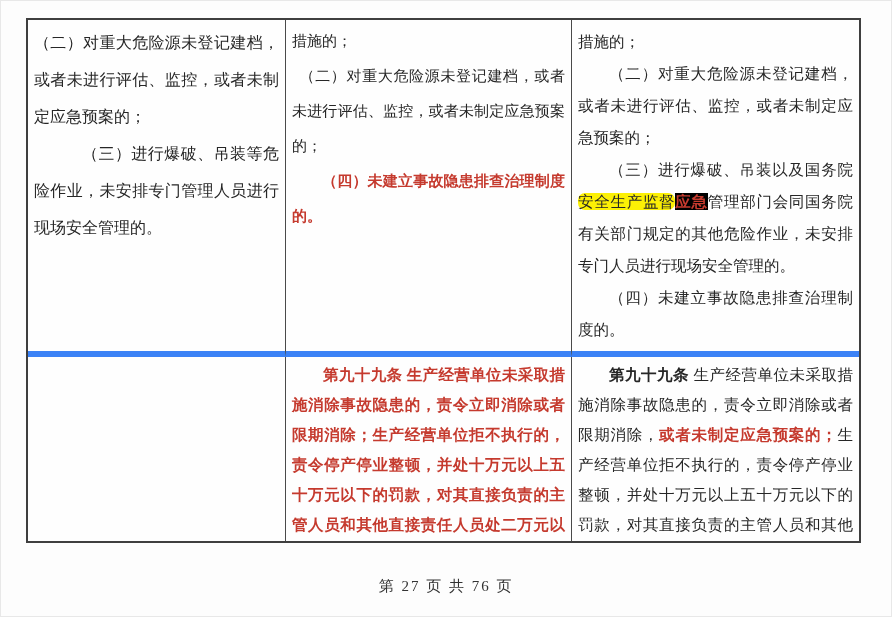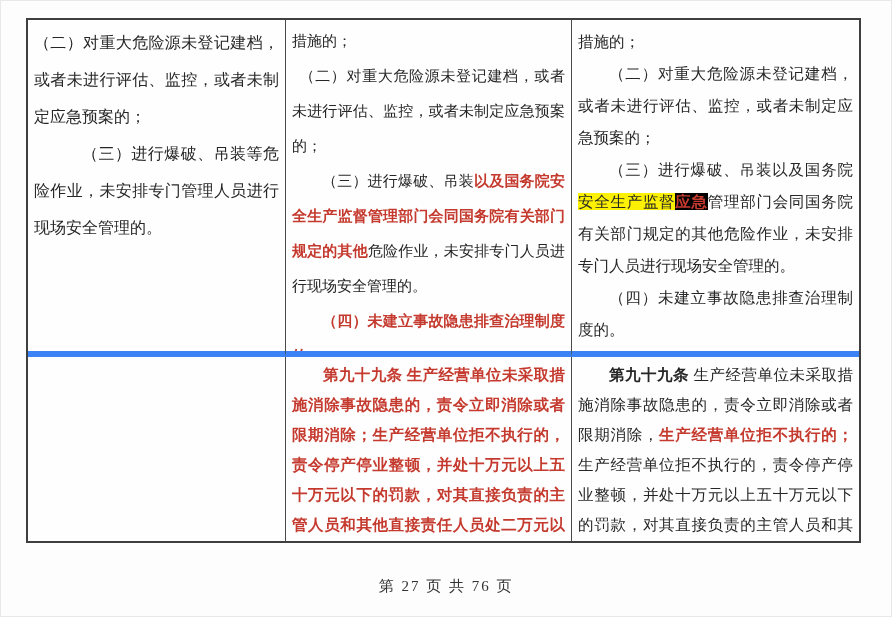--- a/index.html
+++ b/index.html
@@ -38,21 +38,21 @@
     margin: 0;
   }
   .r1c1 { font-size: 16px;   line-height: 37px; }
   .r1c2 { font-size: 15px;   line-height: 35px; }
   .r1c3 { font-size: 15.5px; line-height: 32px; padding-top: 6px; }
   .r2c1 { }
   .r2c2 { font-size: 15.5px; line-height: 30px; padding-top: 3px; }
   .r2c3 { font-size: 15.5px; line-height: 30px; padding-top: 3px; }
   .seg-black    { color: #262626; }
   .seg-red      { color: #c53a2e; font-weight: bold; }
-  .seg-hl-black { color: #262626; background: #fcf005; }
+  .seg-hl-black { color: #262626; background: #fcf005; border-radius: 7px; }
   .seg-hl-red   { color: #c53a2e; font-weight: bold; background: #000000; }
   .seg-bold-black { color: #262626; font-weight: bold; }
   .page-footer {
     position: absolute;
     left: 0;
     top: 576px;
     width: 100%;
     text-align: center;
     font-size: 15px;
     letter-spacing: 2px;
@@ -65,33 +65,32 @@
 <div class="page">
 
   <div class="law-table">
     <div class="cell row1 r1c1">
         <p class="para" style="text-indent: 0em;"><span class="seg-black">（二）对重大危险源未登记建档，或者未进行评估、监控，或者未制定应急预案的；</span></p>
         <p class="para" style="text-indent: 3em;"><span class="seg-black">（三）进行爆破、吊装等危险作业，未安排专门管理人员进行现场安全管理的。</span></p>
       </div>
     <div class="cell row1 r1c2">
         <p class="para" style="text-indent: 0em;"><span class="seg-black">措施的；</span></p>
         <p class="para" style="text-indent: 0.5em;"><span class="seg-black">（二）对重大危险源未登记建档，或者未进行评估、监控，或者未制定应急预案的；</span></p>
-        <p class="para" style="text-indent: 2em;"><span class="seg-black">（三）进行爆破、吊装</span><span class="seg-red">以及国务院安全生产监督管理部门会同国务院有关部门规定的其他</span><span class="seg-black">危险作业，未安排专门人员进行现场安全管理的。</span></p>
         <p class="para" style="text-indent: 2em;"><span class="seg-red">（四）未建立事故隐患排查治理制度的。</span></p>
       </div>
     <div class="cell row1 r1c3 last-col">
         <p class="para" style="text-indent: 0em;"><span class="seg-black">措施的；</span></p>
         <p class="para" style="text-indent: 2em;"><span class="seg-black">（二）对重大危险源未登记建档，或者未进行评估、监控，或者未制定应急预案的；</span></p>
         <p class="para" style="text-indent: 2em;"><span class="seg-black">（三）进行爆破、吊装以及国务院</span><span class="seg-hl-black">安全生产监督</span><span class="seg-hl-red">应急</span><span class="seg-black">管理部门会同国务院有关部门规定的其他危险作业，未安排专门人员进行现场安全管理的。</span></p>
         <p class="para" style="text-indent: 2em;"><span class="seg-black">（四）未建立事故隐患排查治理制度的。</span></p>
       </div>
     <div class="cell r2c1"></div>
     <div class="cell r2c2">
         <p class="para" style="text-indent: 2em;"><span class="seg-red">第九十九条 生产经营单位未采取措施消除事故隐患的，责令立即消除或者限期消除；生产经营单位拒不执行的，责令停产停业整顿，并处十万元以上五十万元以下的罚款，对其直接负责的主管人员和其他直接责任人员处二万元以上五万元</span></p>
       </div>
     <div class="cell r2c3 last-col">
-        <p class="para" style="text-indent: 2em;"><span class="seg-bold-black">第九十九条</span><span class="seg-black"> 生产经营单位未采取措施消除事故隐患的，责令立即消除或者限期消除，</span><span class="seg-red">生产经营单位拒不执行的；</span><span class="seg-black">生产经营单位拒不执行的，责令停产停业整顿，并处十万元以上五十万元以下的罚款，对其直接负责的主管人员和其他直接责任</span></p>
+        <p class="para" style="text-indent: 2em;"><span class="seg-bold-black">第九十九条</span><span class="seg-black"> 生产经营单位未采取措施消除事故隐患的，责令立即消除或者限期消除，</span><span class="seg-red">或者未制定应急预案的；</span><span class="seg-black">生产经营单位拒不执行的，责令停产停业整顿，并处十万元以上五十万元以下的罚款，对其直接负责的主管人员和其他直接责任</span></p>
       </div>
   </div>
 
   <div class="page-footer">第 27 页 共 76 页</div>
 
 </div>
 
 </body></html>

